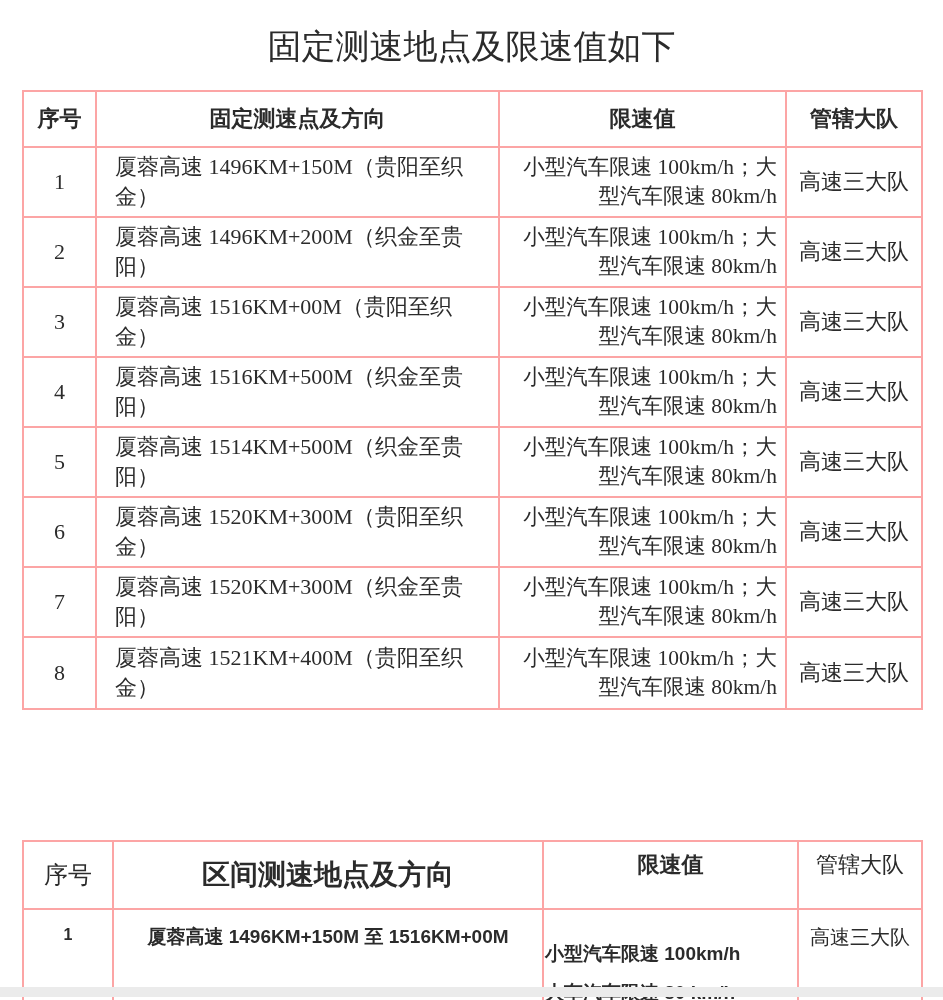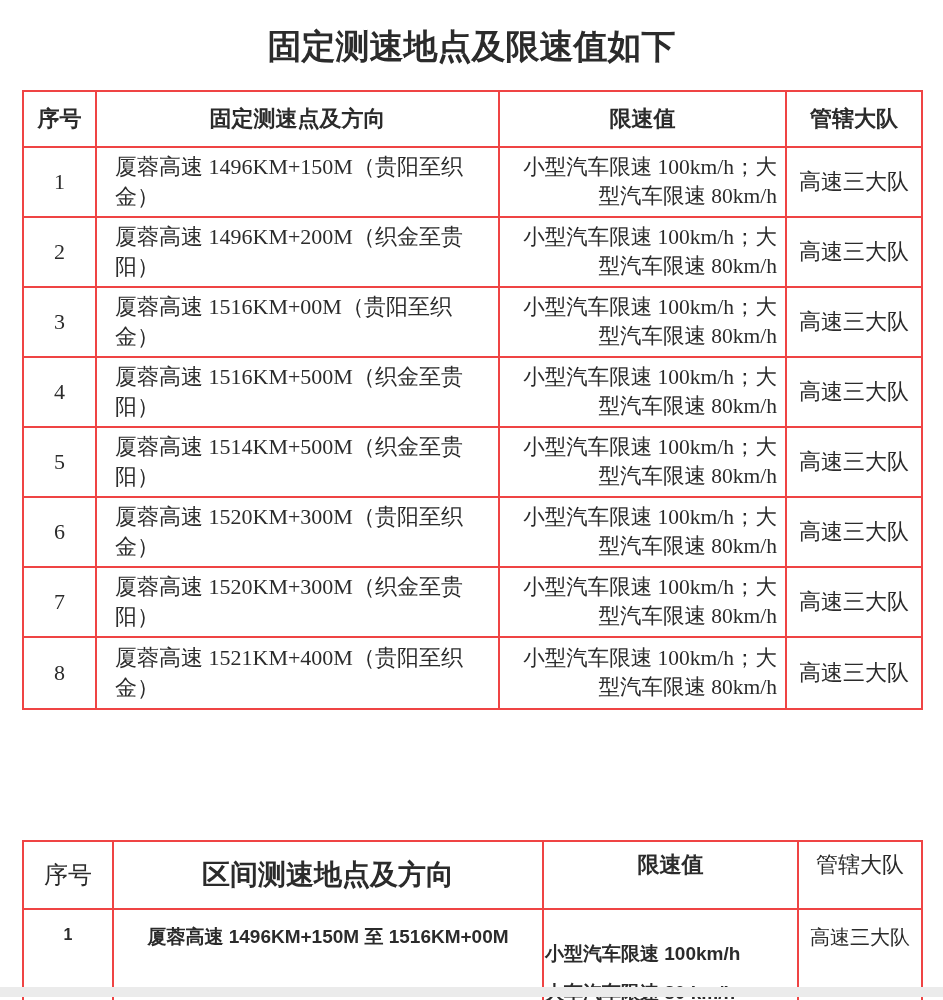--- a/index.html
+++ b/index.html
@@ -1,26 +1,26 @@
 <!DOCTYPE html>
 <html><head>
 <meta charset="utf-8">
 <style>
   html,body { margin:0; padding:0; background:#ffffff; }
   .page {
     position:relative; width:943px; height:1000px;
     background:#ffffff; overflow:hidden;
     font-family:"Liberation Serif", serif; color:#2b2b2b;
   }
-  .doc-title { position:absolute; font-size:34px; font-weight:700; white-space:nowrap; }
+  .doc-title { position:absolute; font-size:34px; font-weight:400; white-space:nowrap; }
   .title-1 { top:24px; left:0; width:943px; text-align:center; }
   .title-2 { top:779px; left:88px; }
 
   table { position:absolute; border-collapse:collapse; table-layout:fixed; }
-  th, td { border:2px solid #ef4444; overflow:hidden; }
+  th, td { border:2px solid #fca5a5; overflow:hidden; }
 
   
   .tbl-fixed { top:90px; left:22px; width:899px; }
   .tbl-fixed th { font-size:22px; font-weight:bold; text-align:center; }
   .tbl-fixed .cell-no { text-align:center; font-size:22px; }
   .cell-loc { text-align:left; font-size:22px; padding:0 8px 0 18px;margin-top:10px; }
   .cell-limit { text-align:right; font-size:21.5px; line-height:29px; padding:2px 8px 2px 12px; }
   .cell-brig { text-align:center; font-size:22px; }
 
   

